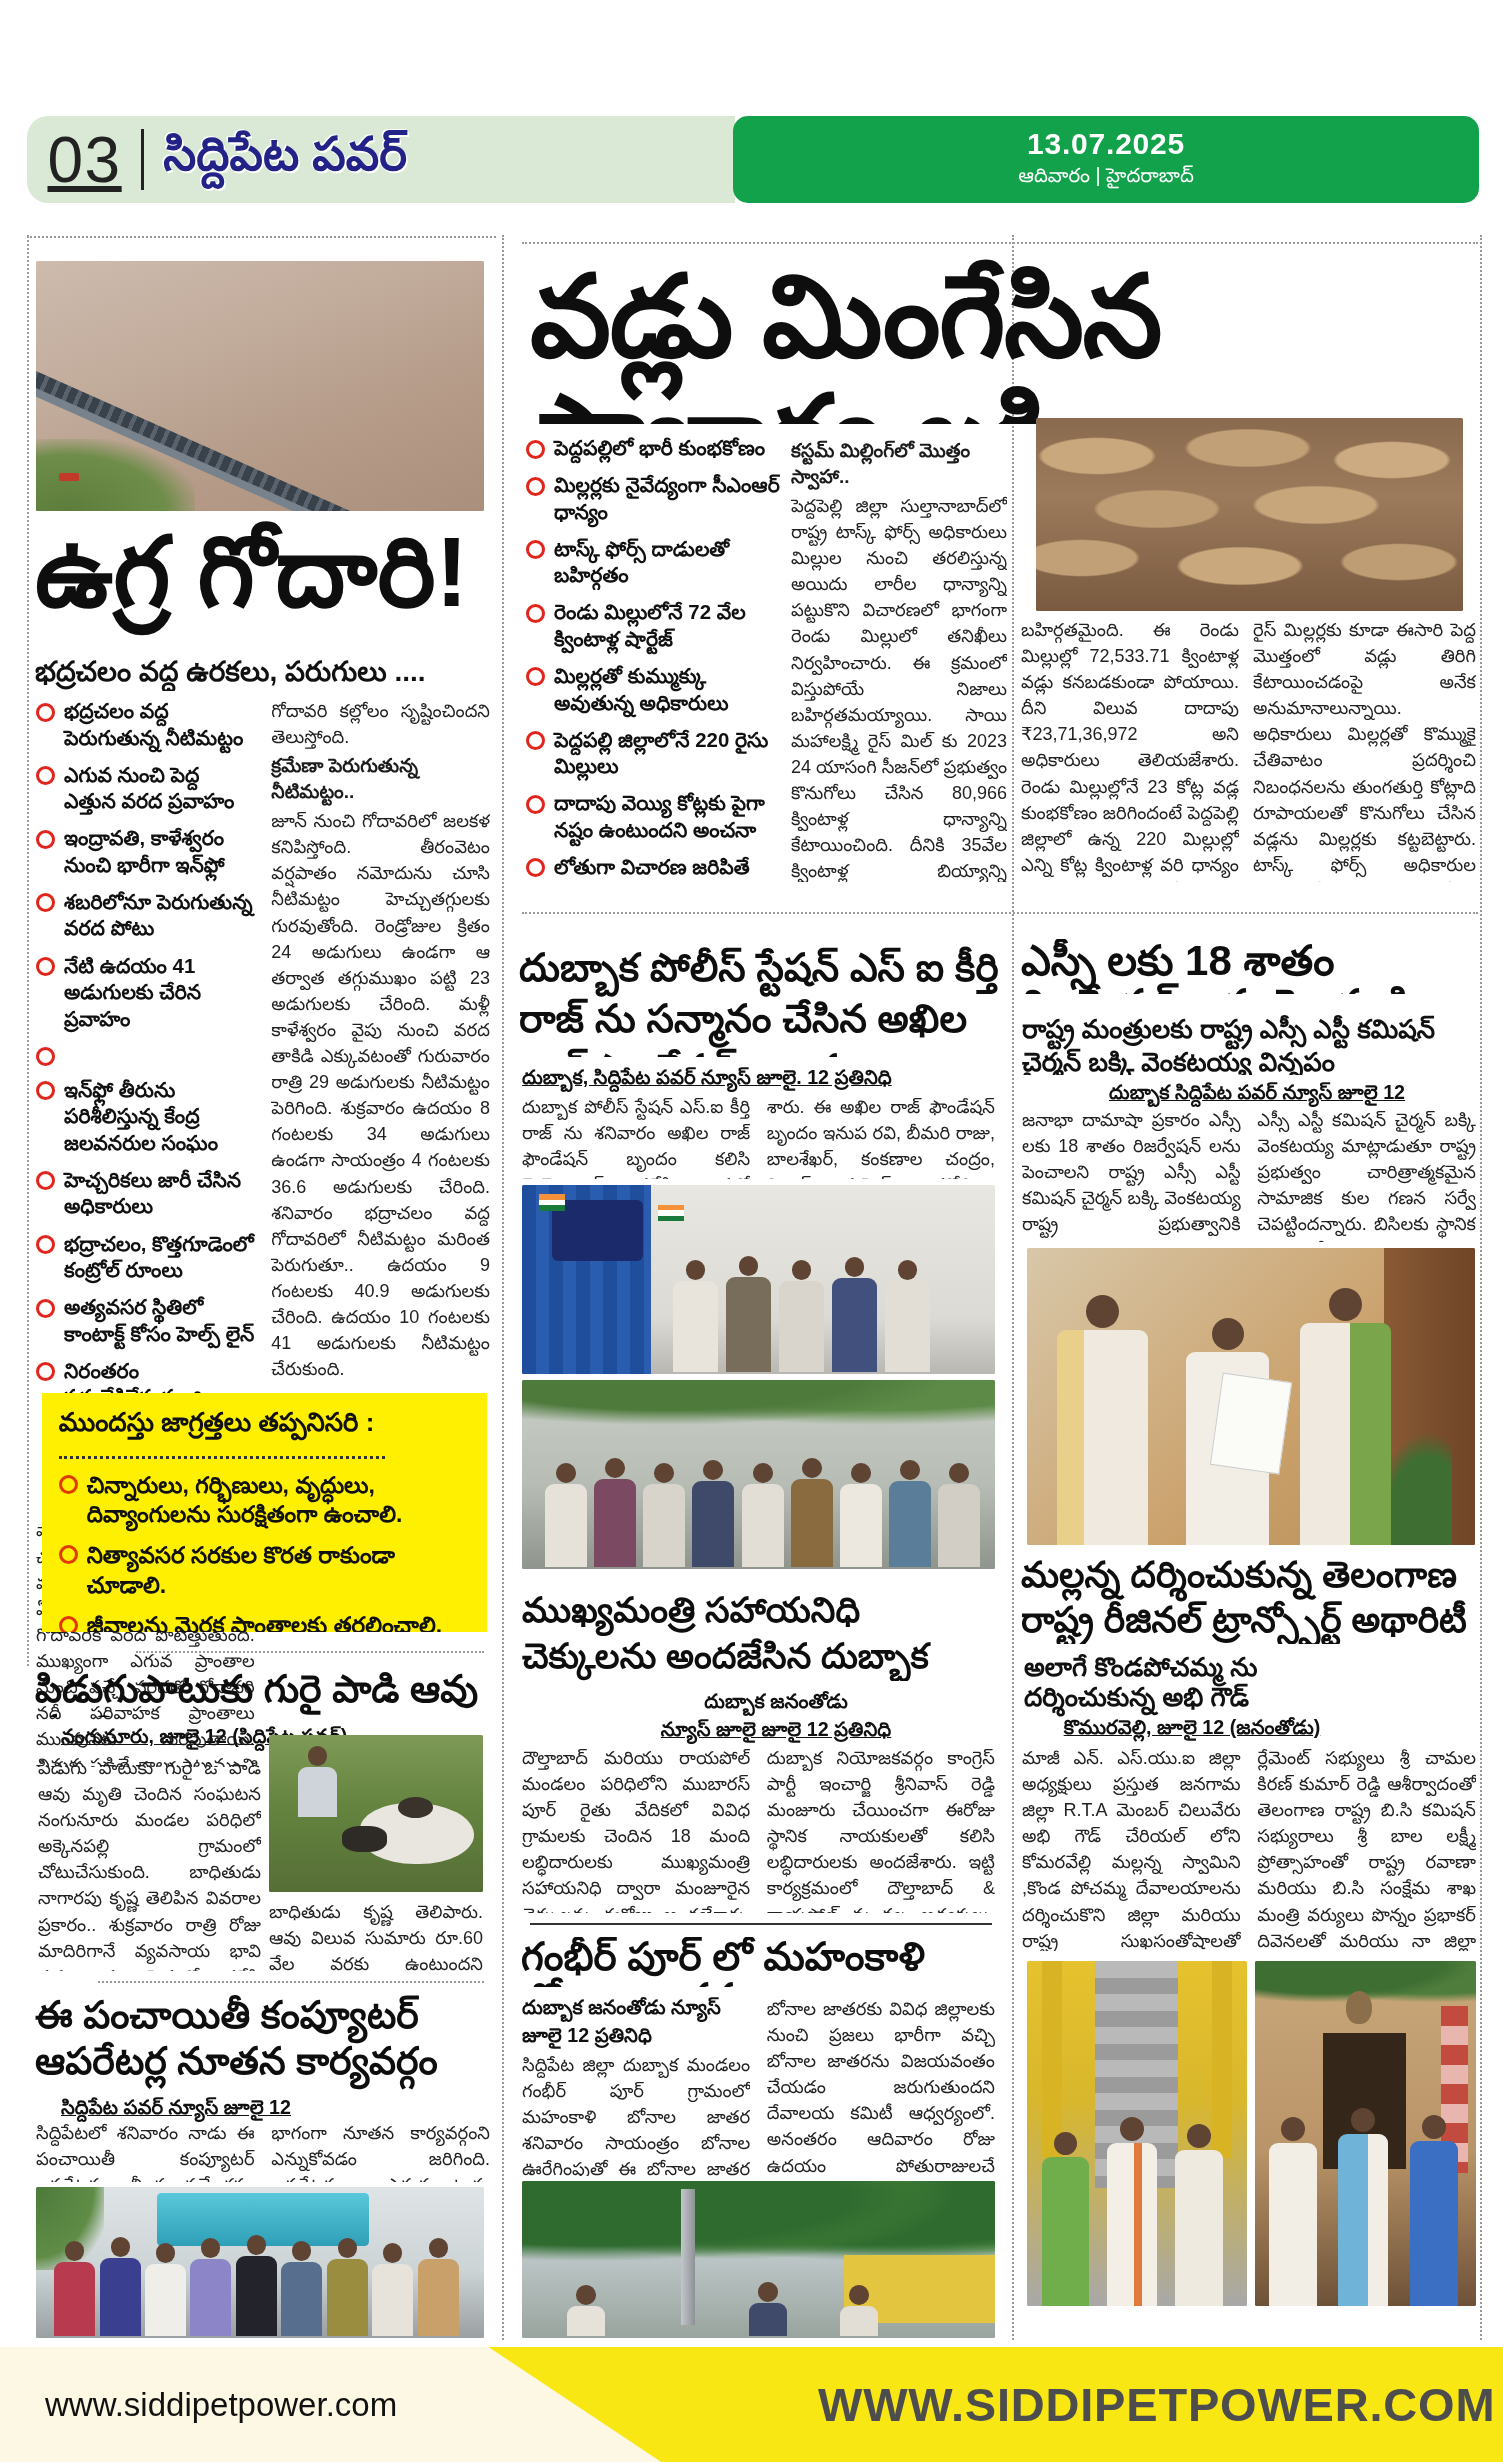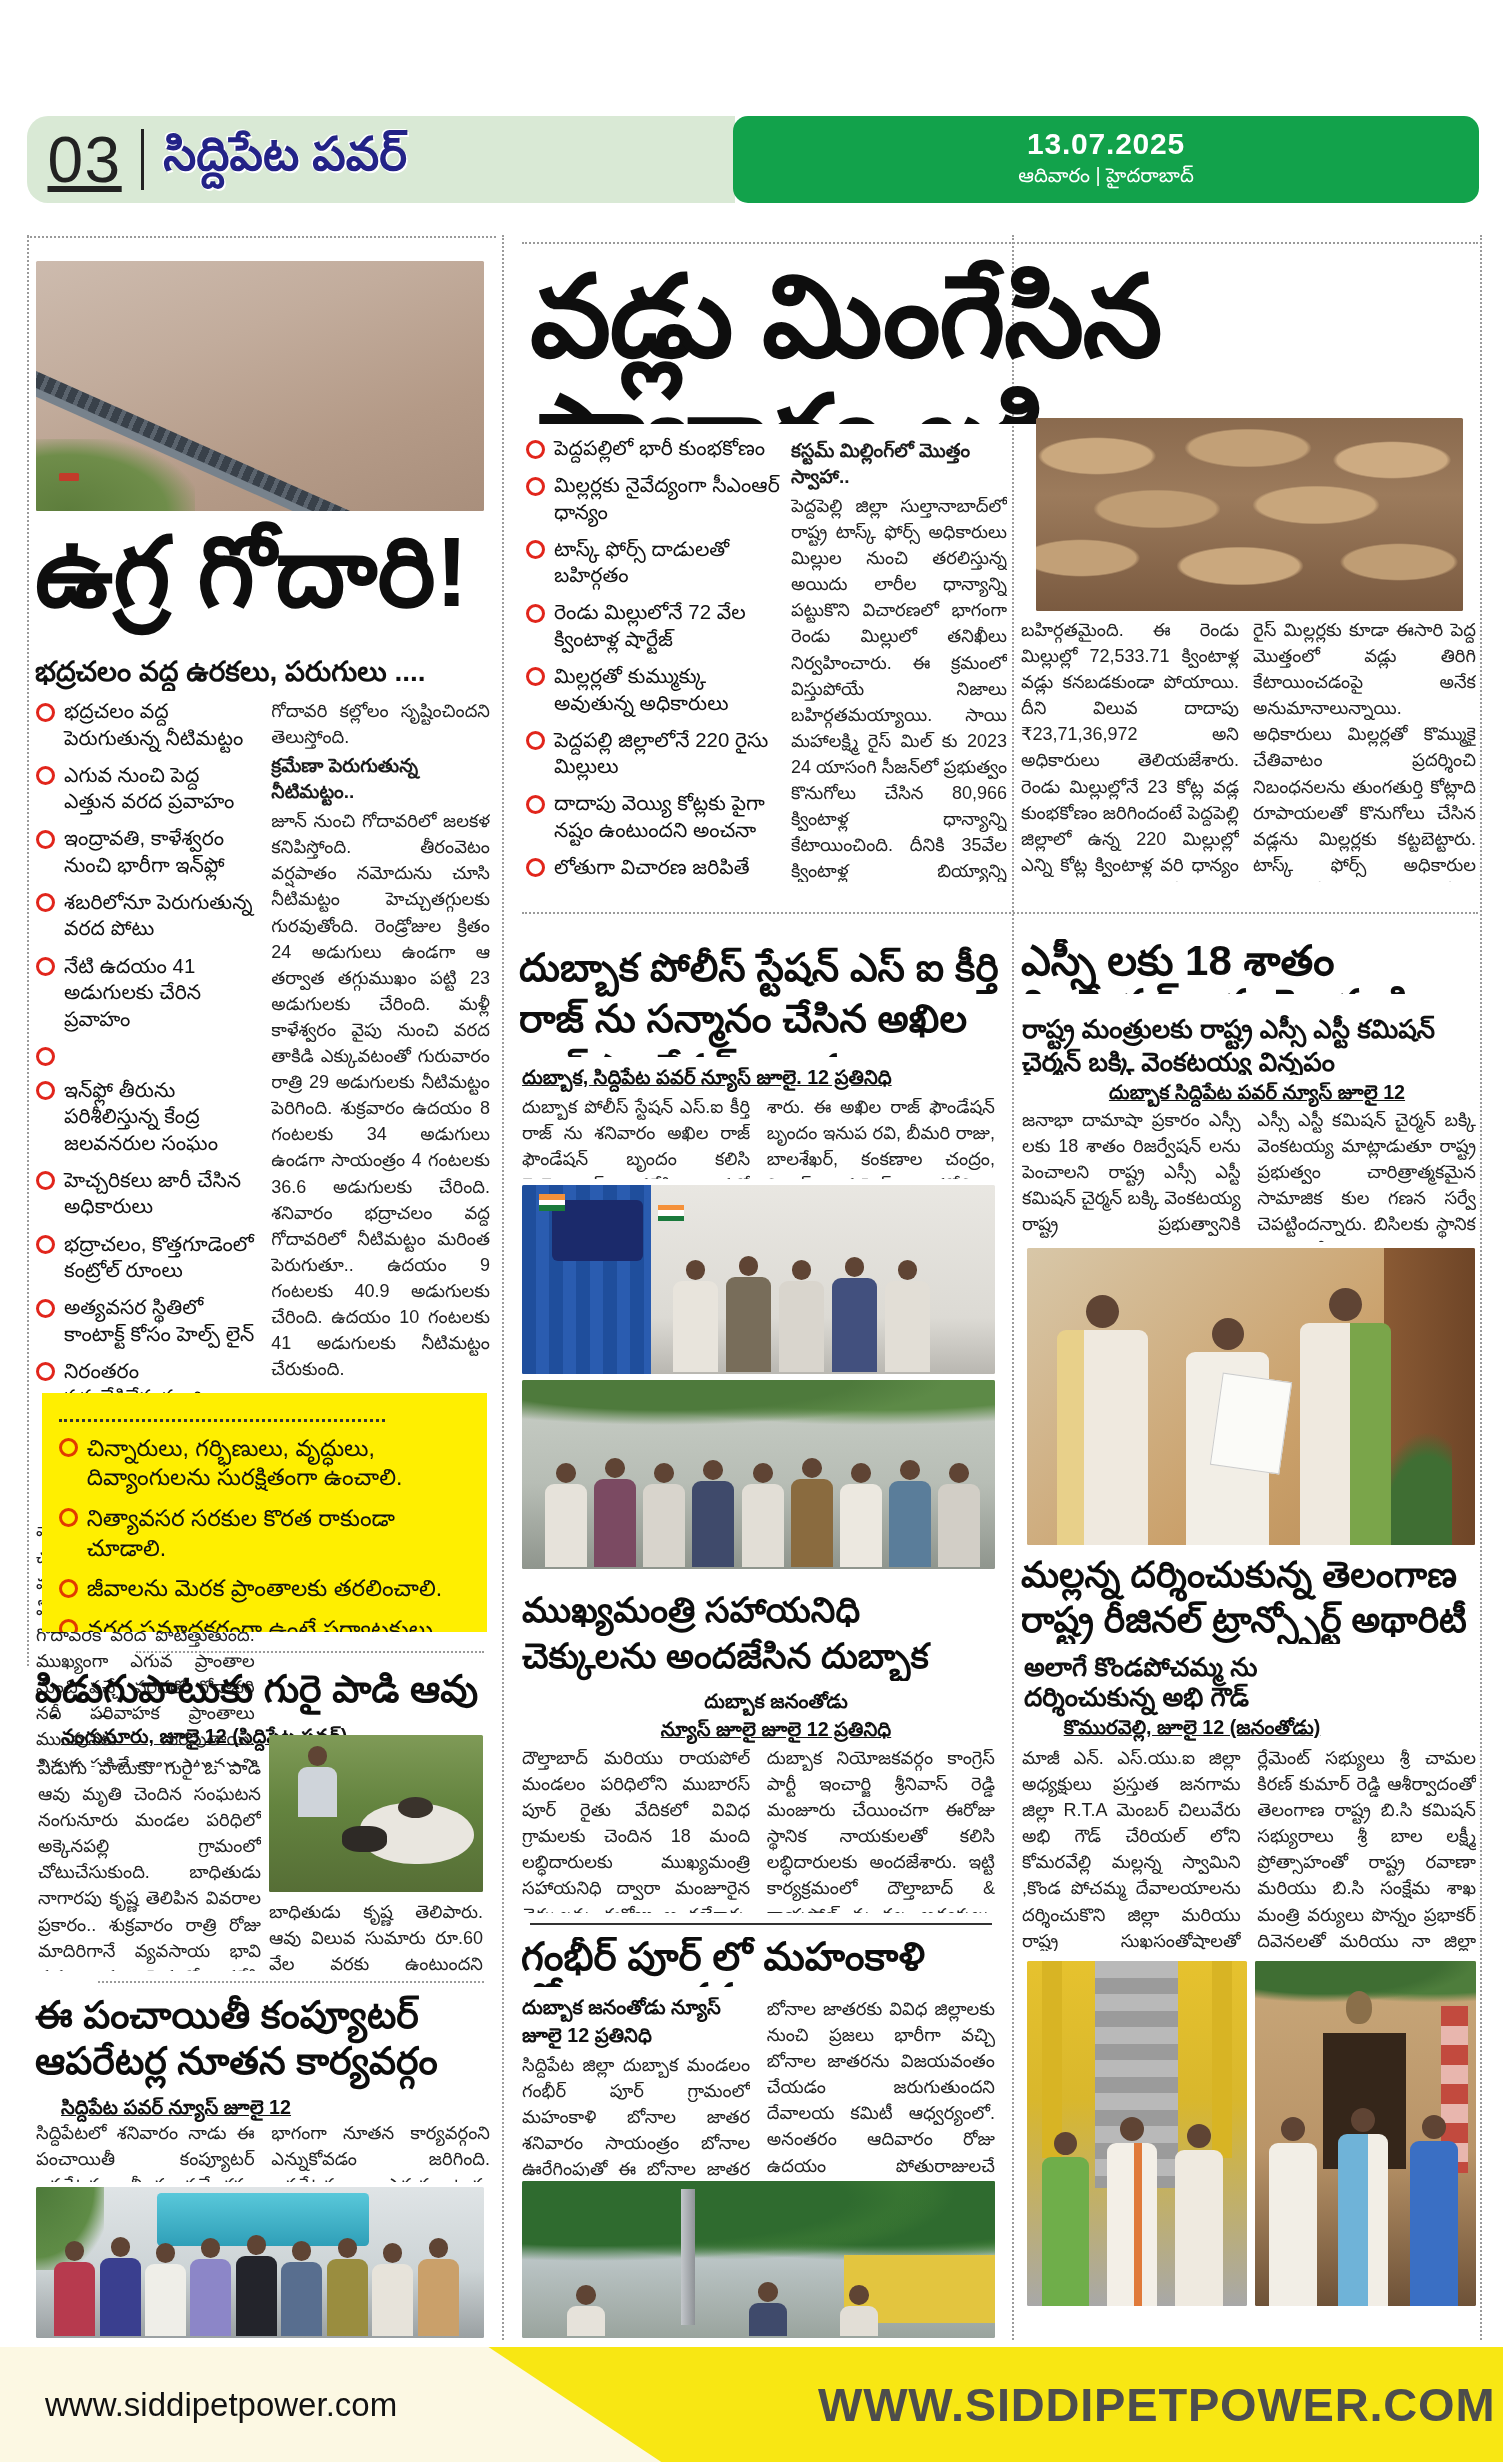--- a/index.html
+++ b/index.html
@@ -25,21 +25,21 @@
   .subhead{font-weight:bold;color:#111;overflow:hidden;}
   .dateline{font-weight:bold;font-size:19.7px;color:#111;text-decoration:underline;overflow:hidden;}
   .body-txt{font-size:18px;line-height:1.45;text-align:justify;overflow:hidden;color:#222;}
   .body-sh{font-weight:bold;font-size:19px;margin:4.5px 0 1.5px 0;}
   .cols2{display:flex;gap:16.7px;}
   .cols2>div{flex:1;min-width:0;}
   
   .blist{overflow:hidden;}
   .bitem{display:flex;align-items:flex-start;margin-bottom:10.6px;}
   .ring{flex:0 0 auto;width:13px;height:13px;border:3.8px solid #e1251b;border-radius:50%;margin:4.5px 9px 0 0;background:#fff;}
-  .btxt{font-size:20.4px;font-weight:normal;line-height:1.3;color:#111;}
+  .btxt{font-size:20.4px;font-weight:bold;line-height:1.3;color:#111;}
   
   .ybox{position:absolute;background:#ffef00;overflow:hidden;padding:13.6px 16.7px;box-sizing:border-box;}
   .ybox-title{font-size:26px;font-weight:900;color:#111;}
   .zigzag{width:326px;height:6px;margin:6px 0 12px 0;border-bottom:3px dotted #333;}
   .ybox .btxt{font-size:23px;}
   .ybox .ring{border-color:#e13a00;background:#ffef00;}
   
   .photo{position:absolute;overflow:hidden;border-radius:1.5px;}
   .person{position:absolute;bottom:0;}
   .p-head{width:19.7px;height:19.7px;border-radius:50%;background:#5f4434;margin:0 auto 1.5px auto;}
@@ -139,20 +139,21 @@
       <div style="overflow:hidden;">
         <div class="body-txt">గోదావరి కల్లోలం సృష్టించిందని తెలుస్తోంది.</div>
         <div class="body-sh">క్రమేణా పెరుగుతున్న నీటిమట్టం..</div>
         <div class="body-txt">జూన్ నుంచి గోదావరిలో జలకళ కనిపిస్తోంది. తీరంవెటం వర్షపాతం నమోదును చూసి నీటిమట్టం హెచ్చుతగ్గులకు గురవుతోంది. రెండ్రోజుల క్రితం 24 అడుగులు ఉండగా ఆ తర్వాత తగ్గుముఖం పట్టి 23 అడుగులకు చేరింది. మళ్లీ కాళేశ్వరం వైపు నుంచి వరద తాకిడి ఎక్కువటంతో గురువారం రాత్రి 29 అడుగులకు నీటిమట్టం పెరిగింది. శుక్రవారం ఉదయం 8 గంటలకు 34 అడుగులు ఉండగా సాయంత్రం 4 గంటలకు 36.6 అడుగులకు చేరింది. శనివారం భద్రాచలం వద్ద గోదావరిలో నీటిమట్టం మరింత పెరుగుతూ.. ఉదయం 9 గంటలకు 40.9 అడుగులకు చేరింది. ఉదయం 10 గంటలకు 41 అడుగులకు నీటిమట్టం చేరుకుంది.</div>
 
       </div>
     </div>
   </div>
 
   <div class="ybox" style="left:42px;top:1393px;width:445px;height:239px;">
+    <div class="ybox-title">ముందస్తు జాగ్రత్తలు తప్పనిసరి :</div>
     <div class="zigzag"></div>
     <div class="bitem">
         <span class="ring"></span>
         <span class="btxt">చిన్నారులు, గర్భిణులు, వృద్ధులు, దివ్యాంగులను సురక్షితంగా ఉంచాలి.</span>
       </div>
     <div class="bitem">
         <span class="ring"></span>
         <span class="btxt">నిత్యావసర సరకుల కొరత రాకుండా చూడాలి.</span>
       </div>
     <div class="bitem">

